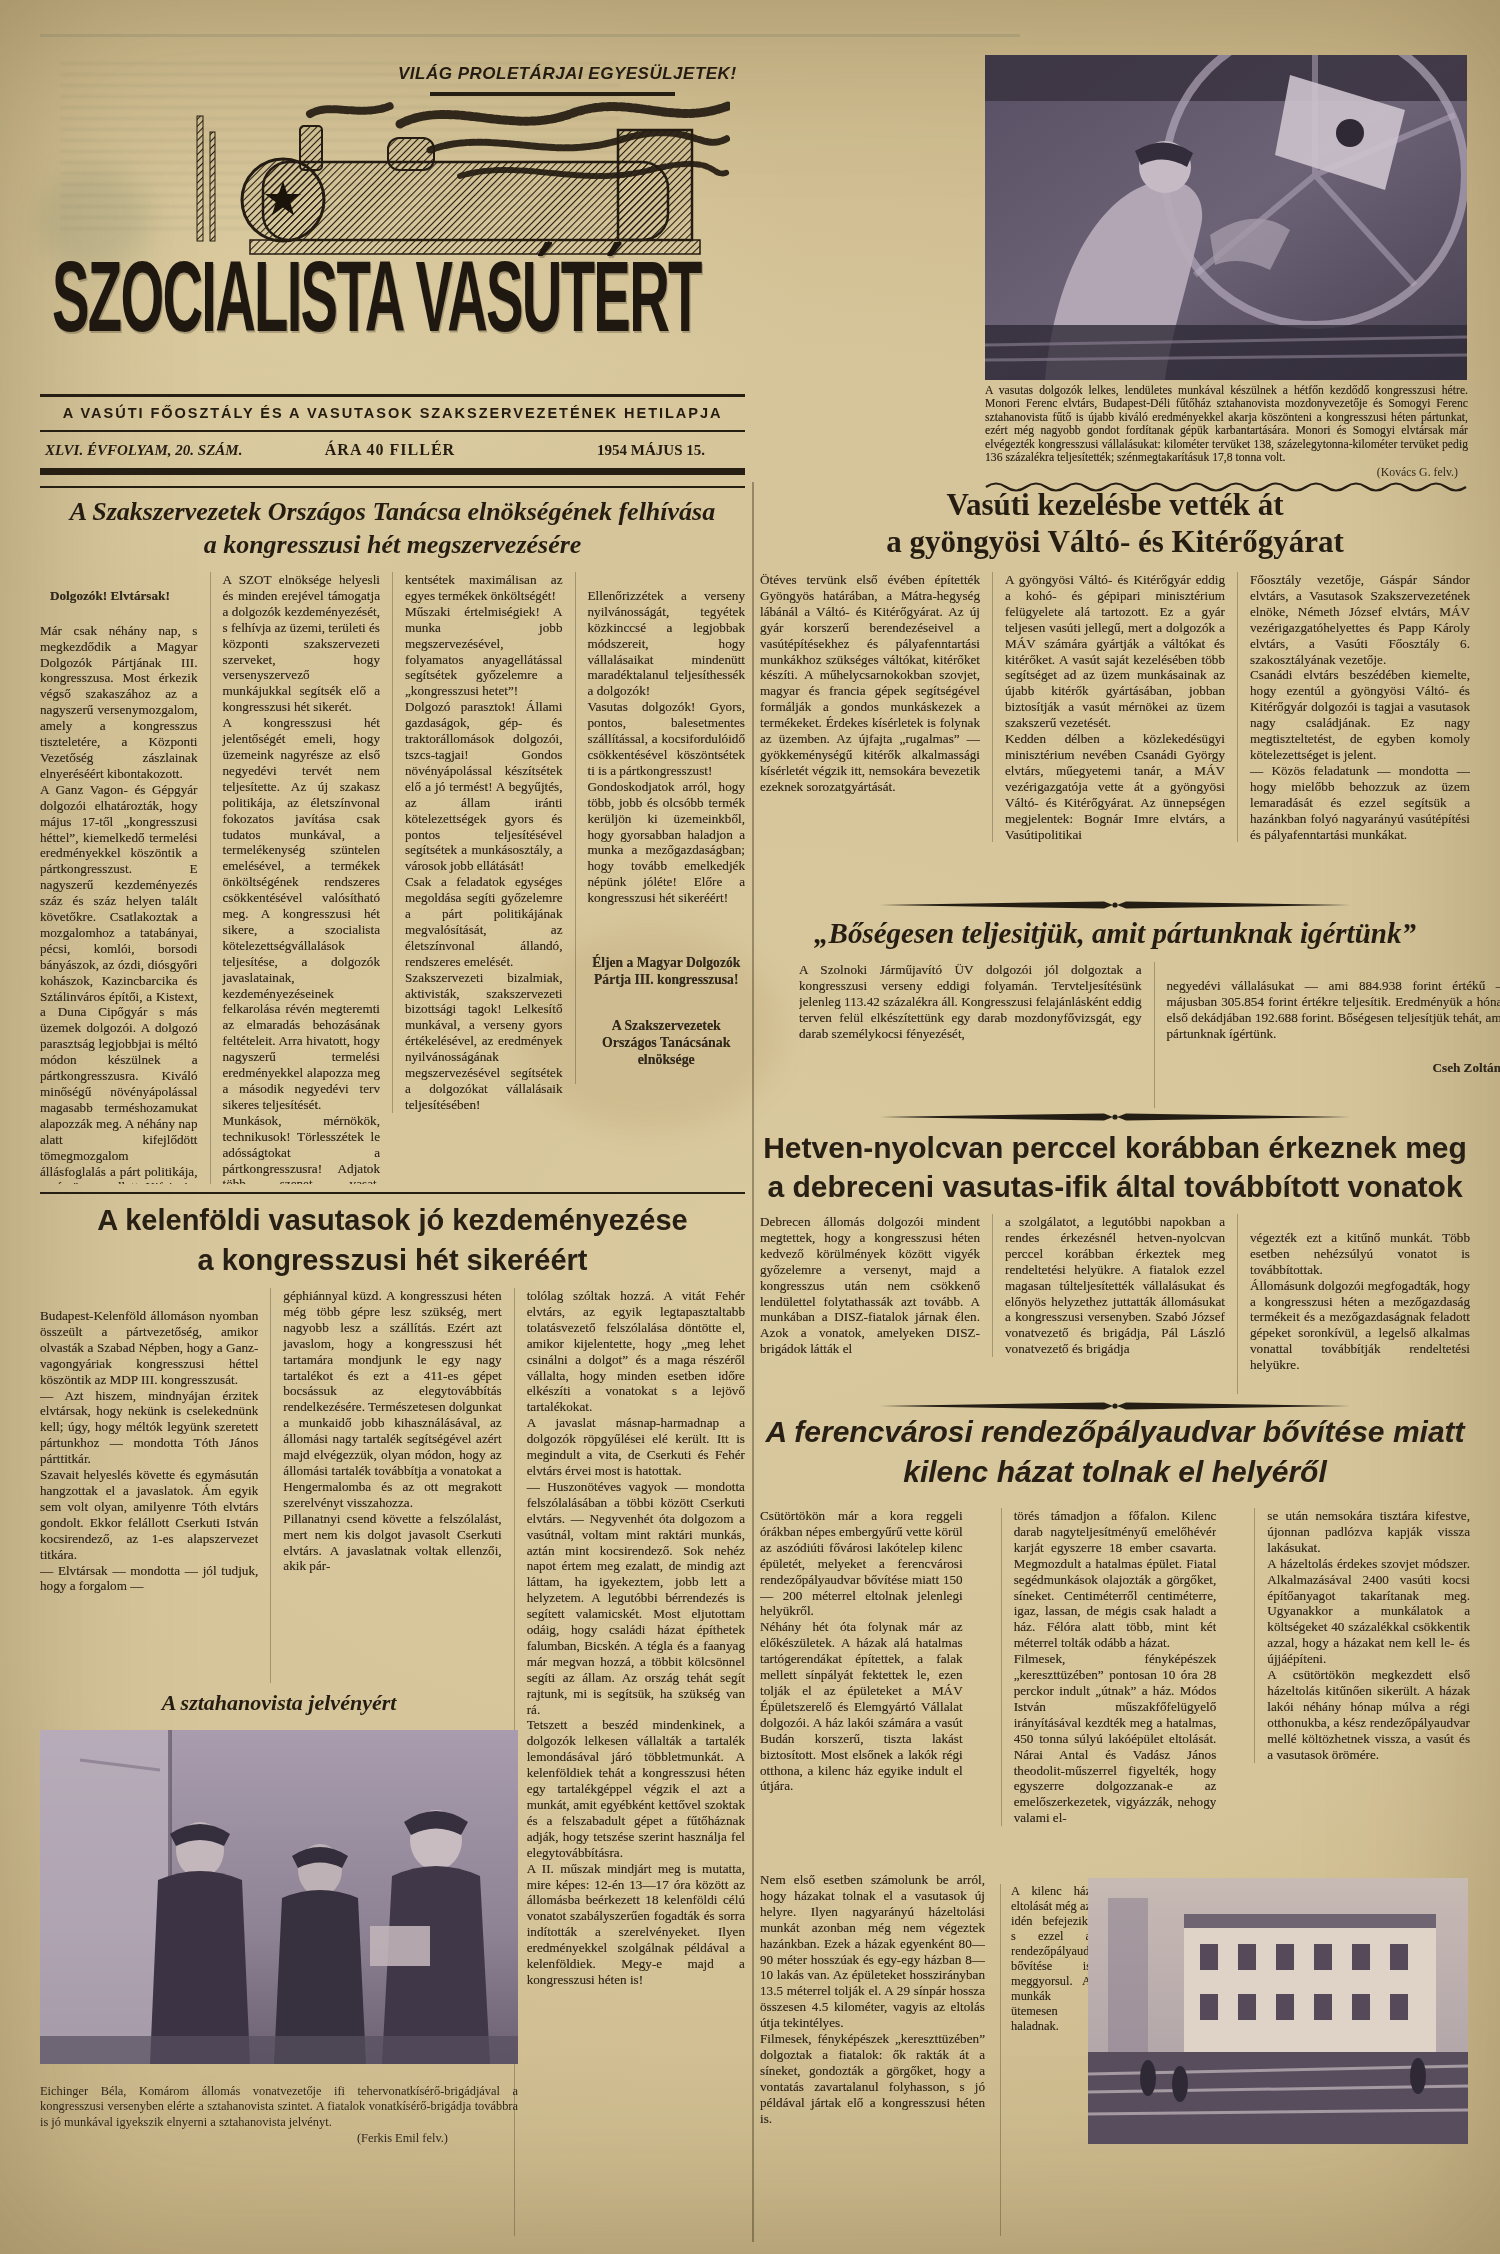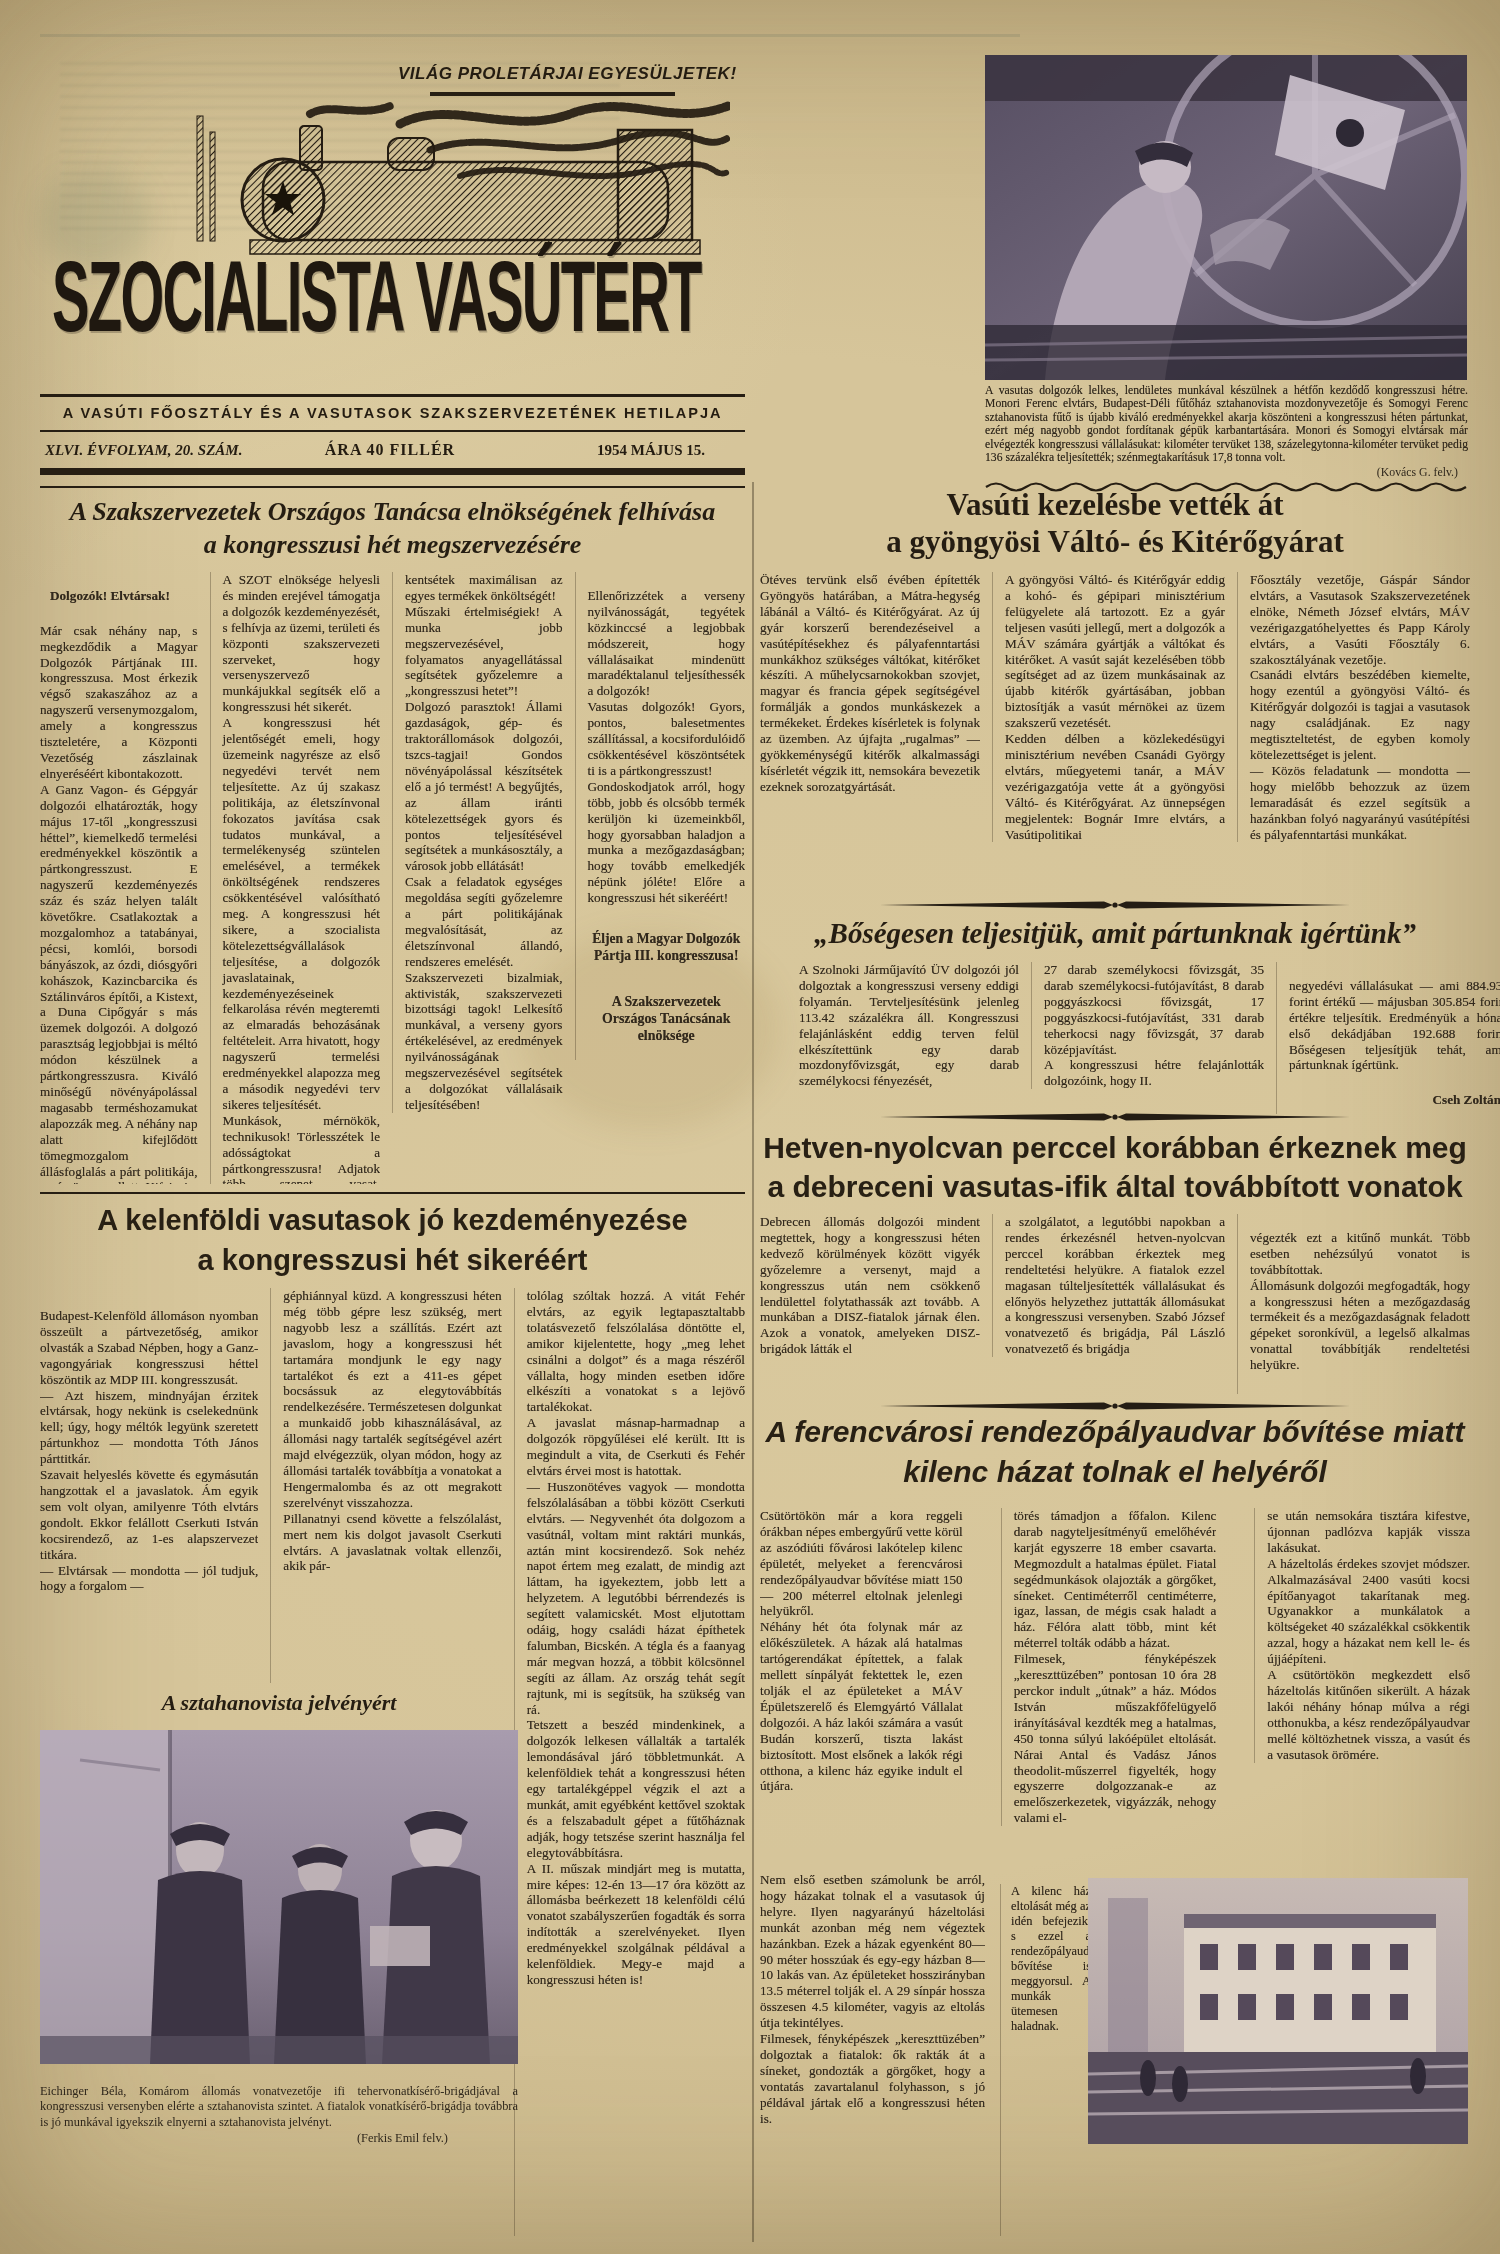--- a/index.html
+++ b/index.html
@@ -13,21 +13,21 @@
     box-shadow: inset 0 0 180px rgba(90,70,35,.35);
     font-family:"Liberation Serif",serif;color:#30281d;}
   .abs{position:absolute;}
   .rule{background:#261e13;}
   .bodytext{font:13.2px/15.9px "Liberation Serif",serif;color:#31281c;text-align:justify;
     white-space:pre-line;text-shadow:0 0 .5px rgba(49,40,28,.5);}
   .cols{display:flex;align-items:flex-start;overflow:hidden;}
   .cols>.c{flex:1 1 0;min-width:0;overflow:hidden;}
   .cols>.c+.c{border-left:1px solid rgba(58,45,28,.33);padding-left:12px;margin-left:12px;}
   .lead{font-weight:bold;margin-bottom:3px;text-indent:10px;}
-  .closing{text-align:center;font-weight:bold;margin-top:8px;font-size:13.6px;line-height:17.5px;}
+  .closing{text-align:center;font-weight:bold;margin-top:32px;font-size:13.6px;line-height:17.5px;}
   .signature{text-align:center;font-weight:bold;margin-top:12px;font-size:13.9px;line-height:17px;}
   .byline{text-align:right;font-weight:bold;margin-top:3px;padding-right:8px;}
   .caption{font:11.7px/13.4px "Liberation Serif",serif;text-align:justify;color:#2e261b;
     text-shadow:0 0 .5px rgba(46,38,27,.5);}
   .caption2{font:12.4px/15.4px "Liberation Serif",serif;text-align:justify;color:#2e261b;}
   .credit{text-align:right;font-size:11.8px;padding-right:10px;margin-top:1px;}
   .hl-si{font-family:"Liberation Serif",serif;font-style:italic;font-weight:bold;
     text-align:center;color:#251d12;}
   .hl-s{font-family:"Liberation Serif",serif;font-weight:bold;text-align:center;color:#251d12;}
   .hl-g{font-family:"Liberation Sans",sans-serif;font-weight:bold;text-align:center;color:#282014;}
@@ -236,22 +236,20 @@
     <svg width="470" height="10" viewBox="0 0 470 10">
         <polygon points="0,5 224,1.4 233,5 224,8.6" fill="#241d14"></polygon>
         <polygon points="470,5 246,1.4 237,5 246,8.6" fill="#241d14"></polygon>
         <circle cx="235" cy="5" r="2.6" fill="#241d14"></circle>
       </svg>
   </div>
 
   <div class="abs hl-si" style="left:760px;top:916px;width:710px;font-size:29px;line-height:34px;">„Bőségesen teljesitjük, amit pártunknak igértünk”</div>
   <div class="abs bodytext cols" style="left:760px;top:962px;width:710px;height:152px;margin-left:39px;">
     <div class="c">A Szolnoki Járműjavító ÜV dolgozói jól dolgoztak a kongresszusi verseny eddigi folyamán. Tervteljesítésünk jelenleg 113.42 százalékra áll. Kongresszusi felajánlásként eddig terven felül elkészítettünk egy darab mozdonyfővizsgát, egy darab személykocsi fényezését,</div>
-    <div class="c">27 darab személykocsi fővizsgát, 35 darab személykocsi-futójavítást, 8 darab poggyászkocsi fővizsgát, 17 poggyászkocsi-futójavítást, 331 darab teherkocsi nagy fővizsgát, 37 darab középjavítást.
-A kongresszusi hétre felajánlották dolgozóink, hogy II.</div>
     <div class="c">
       <div>negyedévi vállalásukat — ami 884.938 forint értékű — májusban 305.854 forint értékre teljesítik. Eredményük a hónap első dekádjában 192.688 forint. Bőségesen teljesítjük tehát, amit pártunknak ígértünk.</div>
       <div class="byline">Cseh Zoltán</div>
       
     </div>
   </div>
 
   <div class="abs" style="left:880px;top:1108px;width:470px;height:10px;">
     <svg width="470" height="10" viewBox="0 0 470 10">
         <polygon points="0,5 224,1.4 233,5 224,8.6" fill="#241d14"></polygon>

